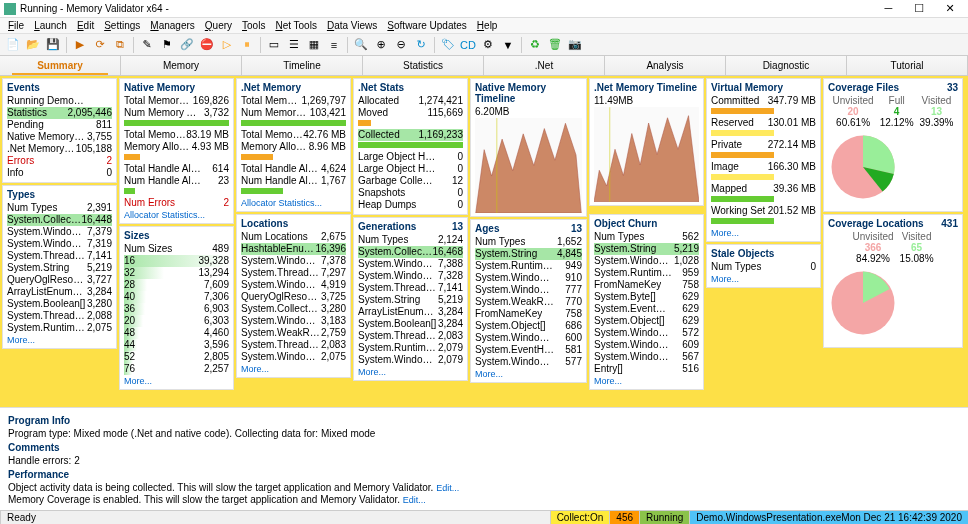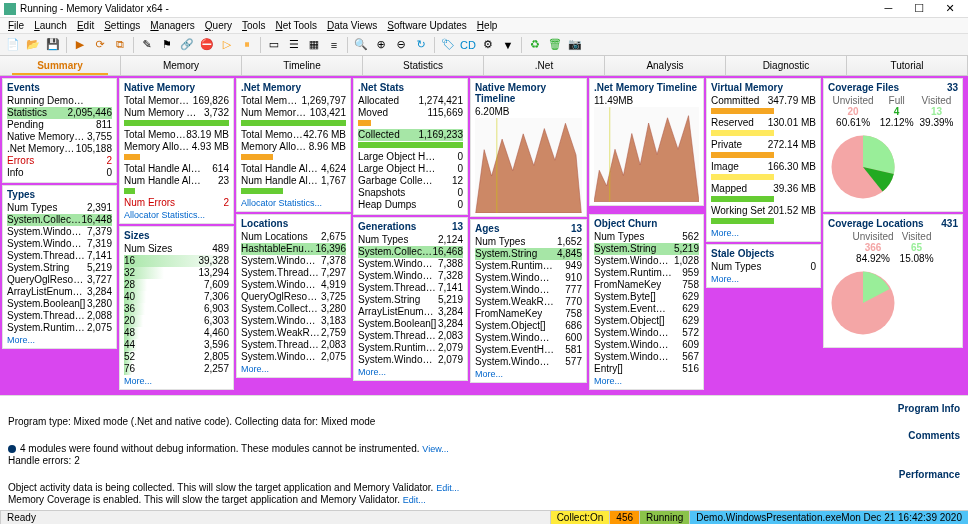--- a/index.html
+++ b/index.html
@@ -11,21 +11,21 @@
 .menubar { height:16px; display:flex; align-items:center; padding:0 4px; gap:2px; background:#f8f8f8; border-bottom:1px solid #e0e0e0; }
 .menubar span { padding:0 4px; font-size:10px; cursor:default; }
 .menubar span u { text-decoration:underline; }
 .toolbar { height:22px; background:#f4f4f4; border-bottom:1px solid #ccc; display:flex; align-items:center; padding:0 4px; gap:2px; }
 .tbtn { width:18px; height:18px; display:flex; align-items:center; justify-content:center; font-size:11px; cursor:pointer; border-radius:2px; }
 .tsep { width:1px; height:16px; background:#ccc; margin:0 2px; }
 .tabbar { height:20px; display:flex; background:linear-gradient(#f8f8f8,#eee); border-bottom:1px solid #ccc; }
 .tab { flex:1; display:flex; align-items:center; justify-content:center; font-size:10px; border-right:1px solid #ccc; cursor:pointer; position:relative; }
 .tab.active { color:#d97706; font-weight:600; }
 .tab.active::after { content:''; position:absolute; bottom:0; left:10%; right:10%; height:2px; background:#f5a623; }
-.dashboard { flex:1; display:flex; padding:2px; gap:2px; overflow:hidden; background:#d946ef; }
+.dashboard { flex:1; display:flex; padding:2px; gap:2px; overflow:hidden; background:#fde047; }
 .col { display:flex; flex-direction:column; gap:2px; }
 .col.c0 { width:115px; } .col.c1 { width:115px; } .col.c2 { width:115px; } .col.c3 { width:115px; }
 .col.c4 { width:117px; } .col.c5 { width:115px;gap:8px; } .col.c6 { width:115px; } .col.c7 { width:140px; }
 .panel { background:#fff; border:1px solid #e0e0e0; padding:3px 4px; }
 .panel h3 { color:#036; font-size:10px; font-weight:700; margin-bottom:2px; display:flex; justify-content:space-between; }
 .panel h3 .count { color:#036; }
 .row { display:flex; justify-content:space-between; font-size:9px; line-height:12px; white-space:nowrap; overflow:hidden; }
 .row .lbl { overflow:hidden; text-overflow:ellipsis; max-width:75%; }
 .row .val { text-align:right; }
 .row.hl-green { background:#a6e6a6; }
@@ -33,21 +33,21 @@
 .bar { height:6px; background:#f5a623; margin:1px 0 3px; }
 .bar.green { background:#6c3; }
 .link { color:#06c; cursor:pointer; font-size:9px; }
 .mini-chart { height:95px; position:relative; background:#fafafa; }
 .mini-chart svg { width:100%; height:100%; }
 .pie { width:70px; height:70px; margin:4px auto; }
 .legend3 { display:flex; gap:6px; font-size:8px; justify-content:center; }
 .legend3 div { text-align:center; }
 .legend3 .name { color:#666; }
 .info-section { background:#fff; border-top:1px solid #ddd; padding:4px 8px; font-size:10px; }
-.info-section h4 { color:#036; font-weight:700; margin:3px 0 2px; font-size:10px;text-align:right; }
+.info-section h4 { color:#036; font-weight:700; margin:3px 0 2px; font-size:10px; }
 .info-section p { margin:1px 0; font-size:10px; }
 .info-section .bullet { display:inline-block; width:8px; height:8px; border-radius:50%; background:#036; margin-right:4px; vertical-align:middle; }
 .statusbar { height:14px; background:#f0f0f0; border-top:1px solid #ccc; display:flex; align-items:center; font-size:9px; }
 .statusbar .cell { padding:0 6px; border-left:1px solid #ccc; height:100%; display:flex; align-items:center; }
 .statusbar .flex { flex:1; }
 .sb-yellow { background:#ffeb3b;margin-left:19px; } .sb-orange { background:#ff9800; } .sb-green { background:#8bc34a; } .sb-blue { background:#4fc3f7; }
 .grad-row { position:relative; }
 .grad-row .gradfill { position:absolute; left:0; top:0; bottom:0; background:linear-gradient(to right,#a6e6a6,#fff); z-index:0; }
 .grad-row span { position:relative; z-index:1; }
 </style>
@@ -769,21 +769,20 @@
         <path d="M50 50 L50 5 A45 45 0 0 1 88 30 Z" fill="#9e9"></path>
       </svg>
     </div>
   </div>
 </div>
 
 <div class="info-section">
   <h4>Program Info</h4>
   <p>Program type: Mixed mode (.Net and native code). Collecting data for: Mixed mode</p>
   <h4>Comments</h4>
-  <p><span class="bullet"></span><span>4 modules were found without debug information. These modules cannot be instrumented.</span> <span class="link">View...</span></p>
   <p>Handle errors: 2</p>
   <h4>Performance</h4>
   <p><span>Object activity data is being collected. This will slow the target application and Memory Validator.</span> <span class="link">Edit...</span></p>
   <p><span>Memory Coverage is enabled. This will slow the target application and Memory Validator.</span> <span class="link">Edit...</span></p>
 </div>
 
 <div class="statusbar">
   <div class="cell flex">Ready</div>
   <div class="cell sb-yellow">Collect:On</div>
   <div class="cell sb-orange">456</div>

